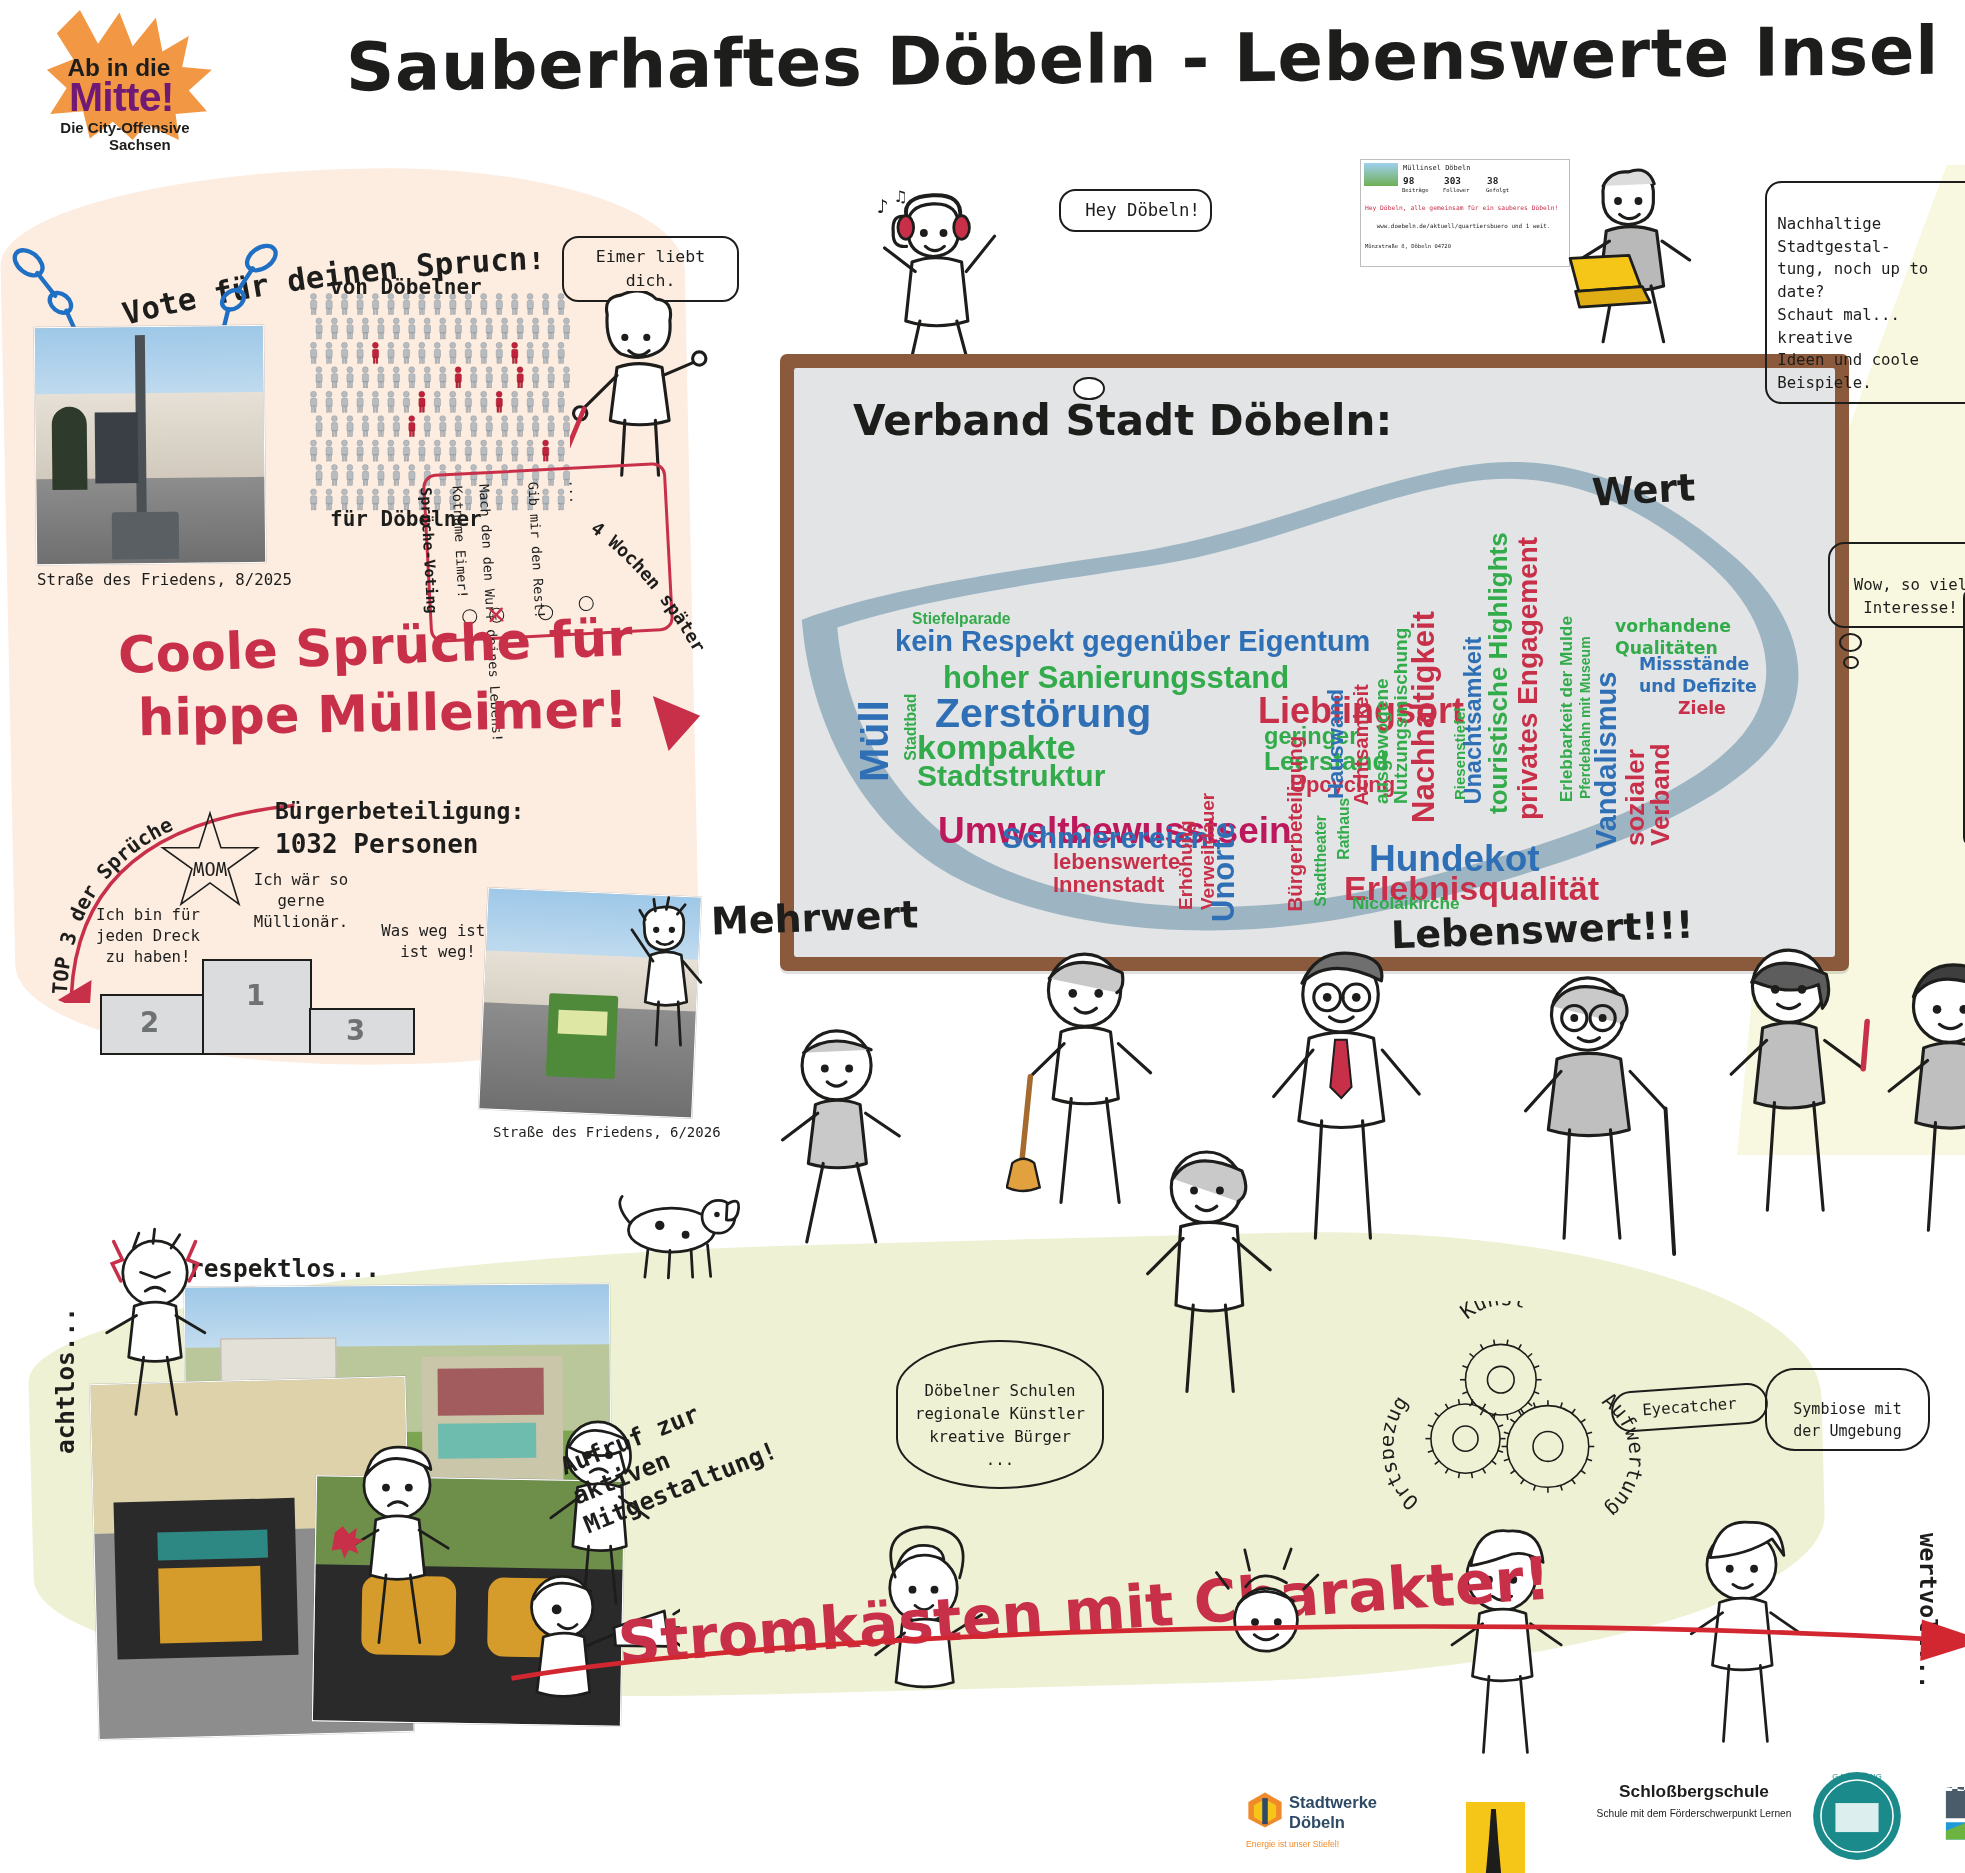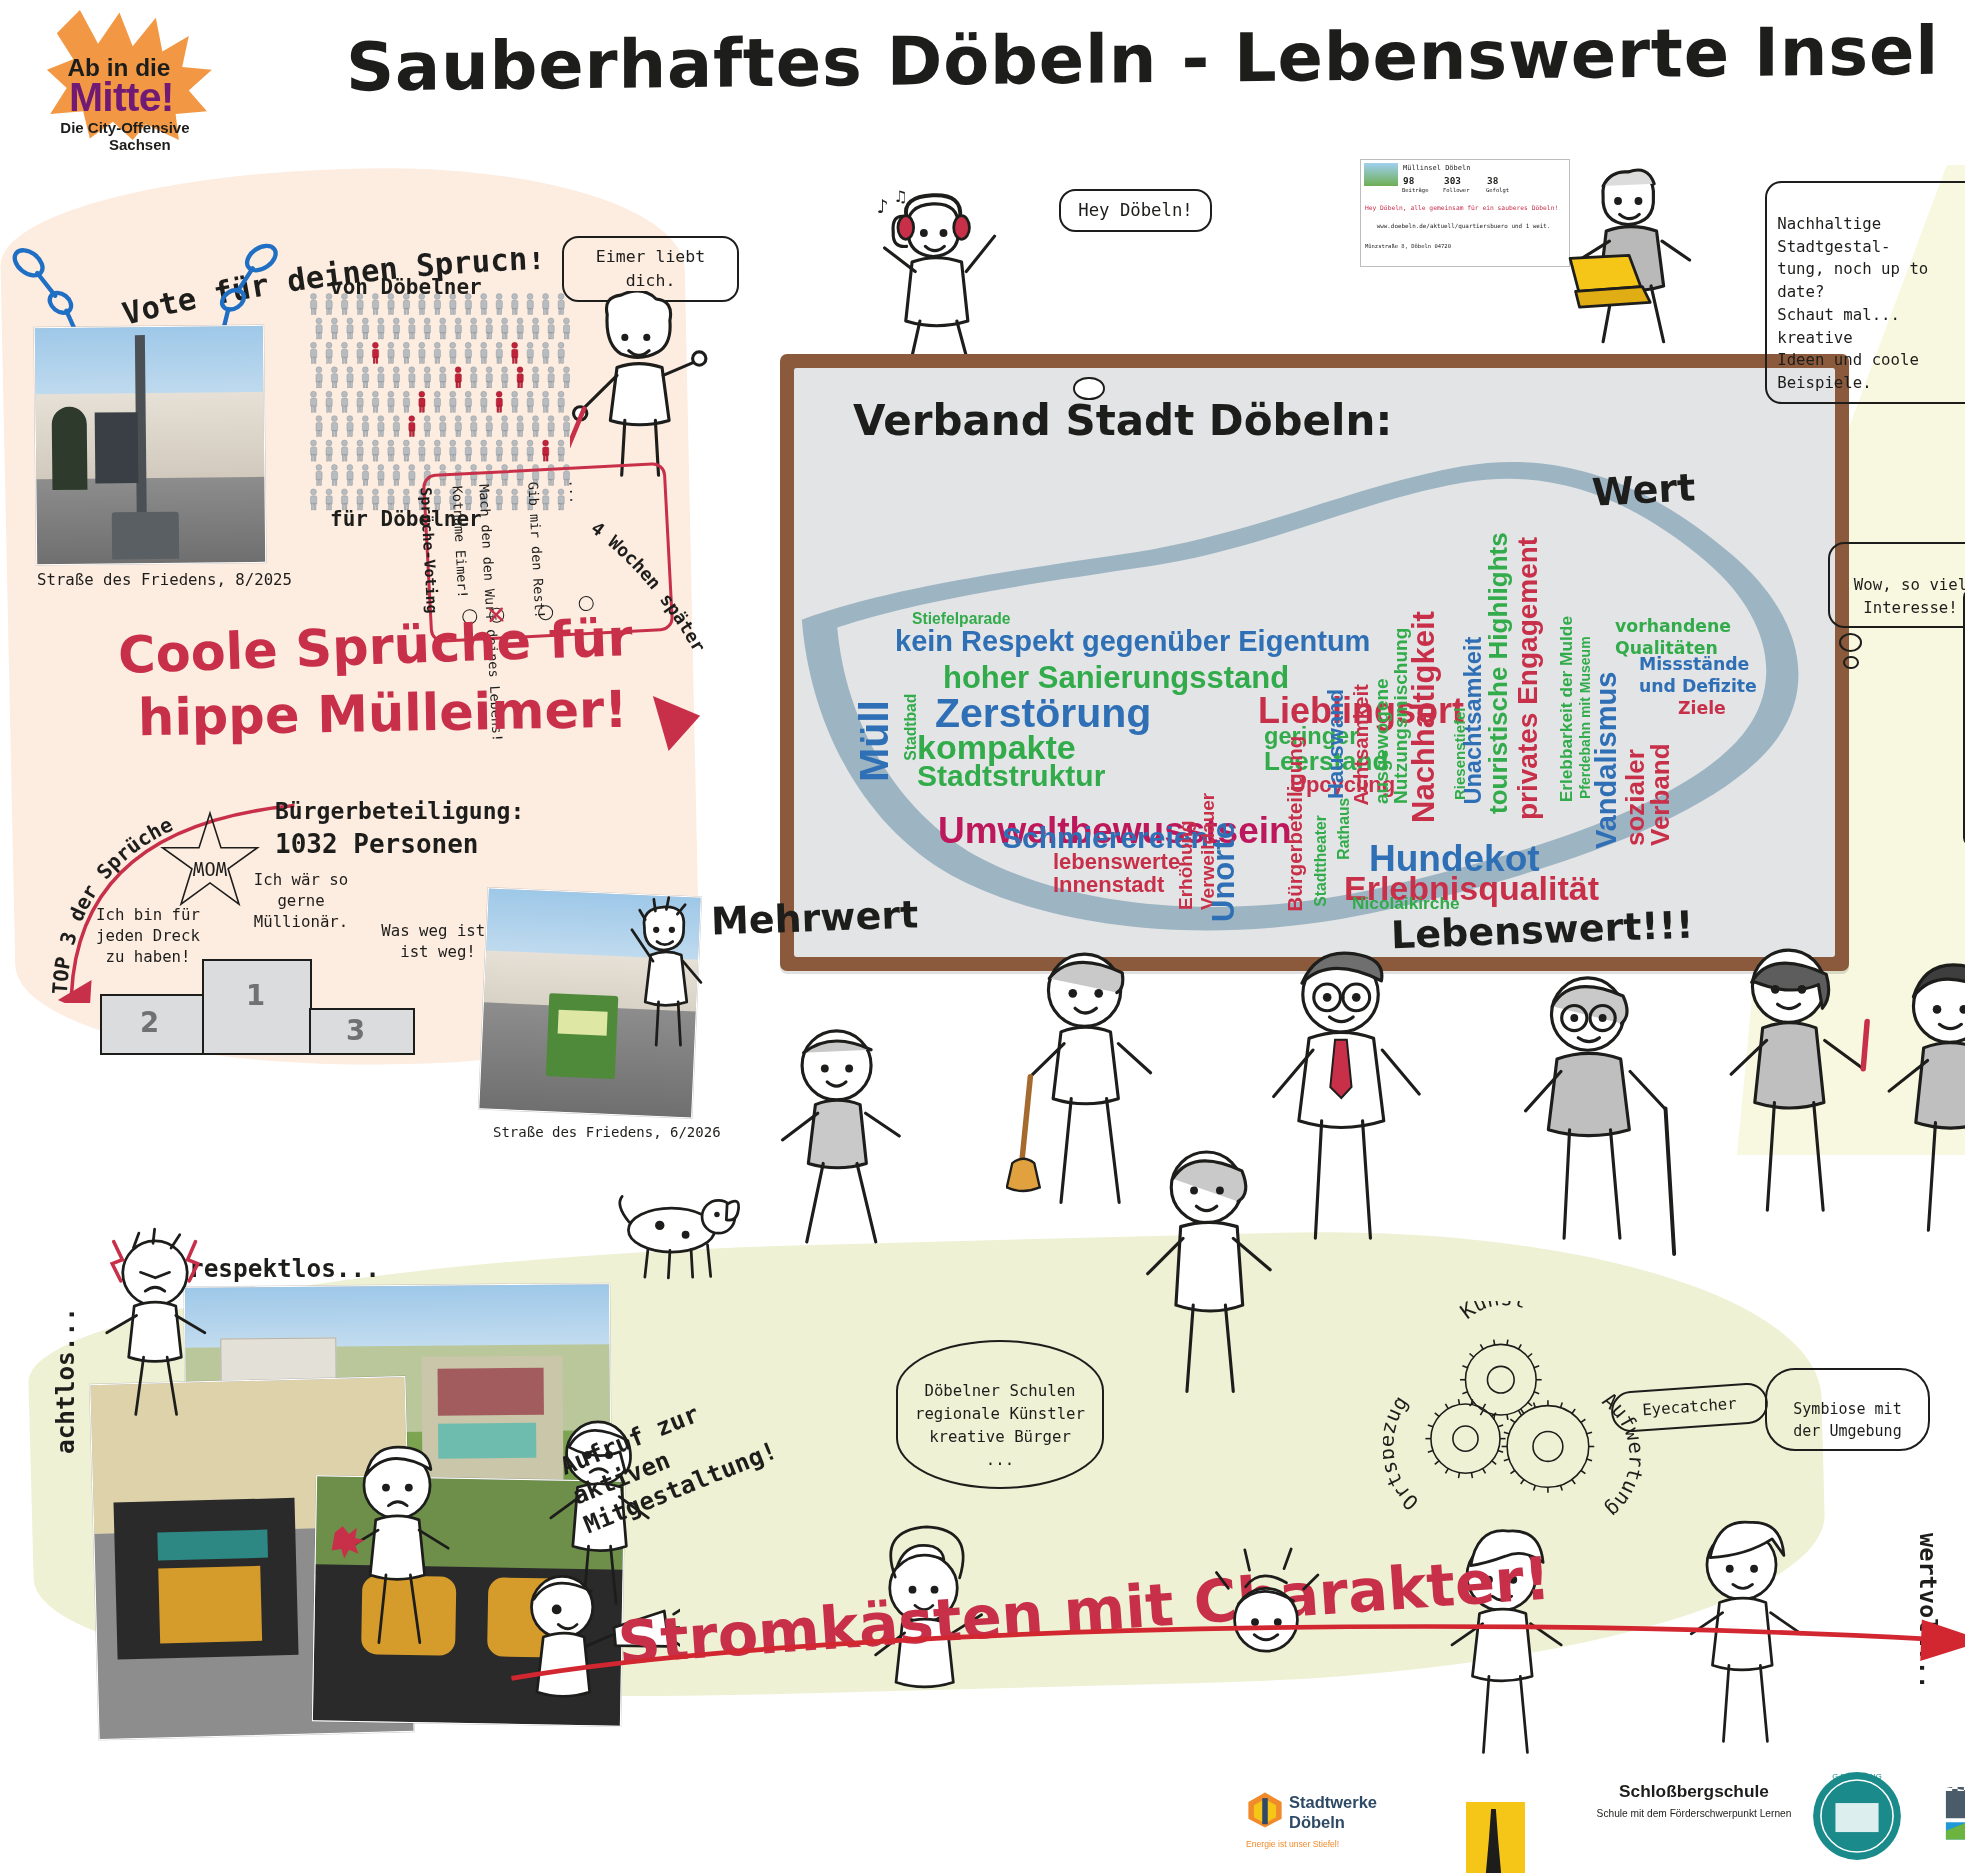--- a/index.html
+++ b/index.html
@@ -1252,21 +1252,21 @@
         <ellipse cx="114" cy="98" rx="20" ry="30" fill="#c8304a"></ellipse>
         <ellipse cx="256" cy="98" rx="20" ry="30" fill="#c8304a"></ellipse>
       </g>
       <g fill="#1d1d1b">
         <text x="40" y="60" font-size="48" font-family="DejaVu Sans, sans-serif">♪</text>
         <text x="82" y="34" font-size="40" font-family="DejaVu Sans, sans-serif">♫</text>
       </g>
     </svg>
   </div>
 
-  <div class="bubble" style="left:1059px;top:189px;width:153px;font-size:17.3px;text-align:center;">
+  <div class="bubble" style="left:1059px;top:189px;width:153px;font-size:17.3px;text-align:right;">
     <span>Hey Döbeln!</span>
   </div>
 
   <div class="abs" style="left:1360px;top:159px;width:208px;height:106px;background:#fff;border:1.2px solid #bdbdbd;">
     <div style="position:absolute;left:3.1px;top:3.1px;width:34px;height:23px;background:linear-gradient(#9fd0f0,#6fae54);"></div>
     <div class="mono" style="position:absolute;left:42px;top:3.9px;font-size:7px;">Müllinsel Döbeln</div>
     <div class="mono" style="position:absolute;left:42px;top:15px;font-size:9.4px;font-weight:bold;">98</div>
     <div class="mono" style="position:absolute;left:83px;top:15px;font-size:9.4px;font-weight:bold;">303</div>
     <div class="mono" style="position:absolute;left:126px;top:15px;font-size:9.4px;font-weight:bold;">38</div>
     <div class="mono" style="position:absolute;left:41px;top:27px;font-size:5.5px;">Beiträge</div>

